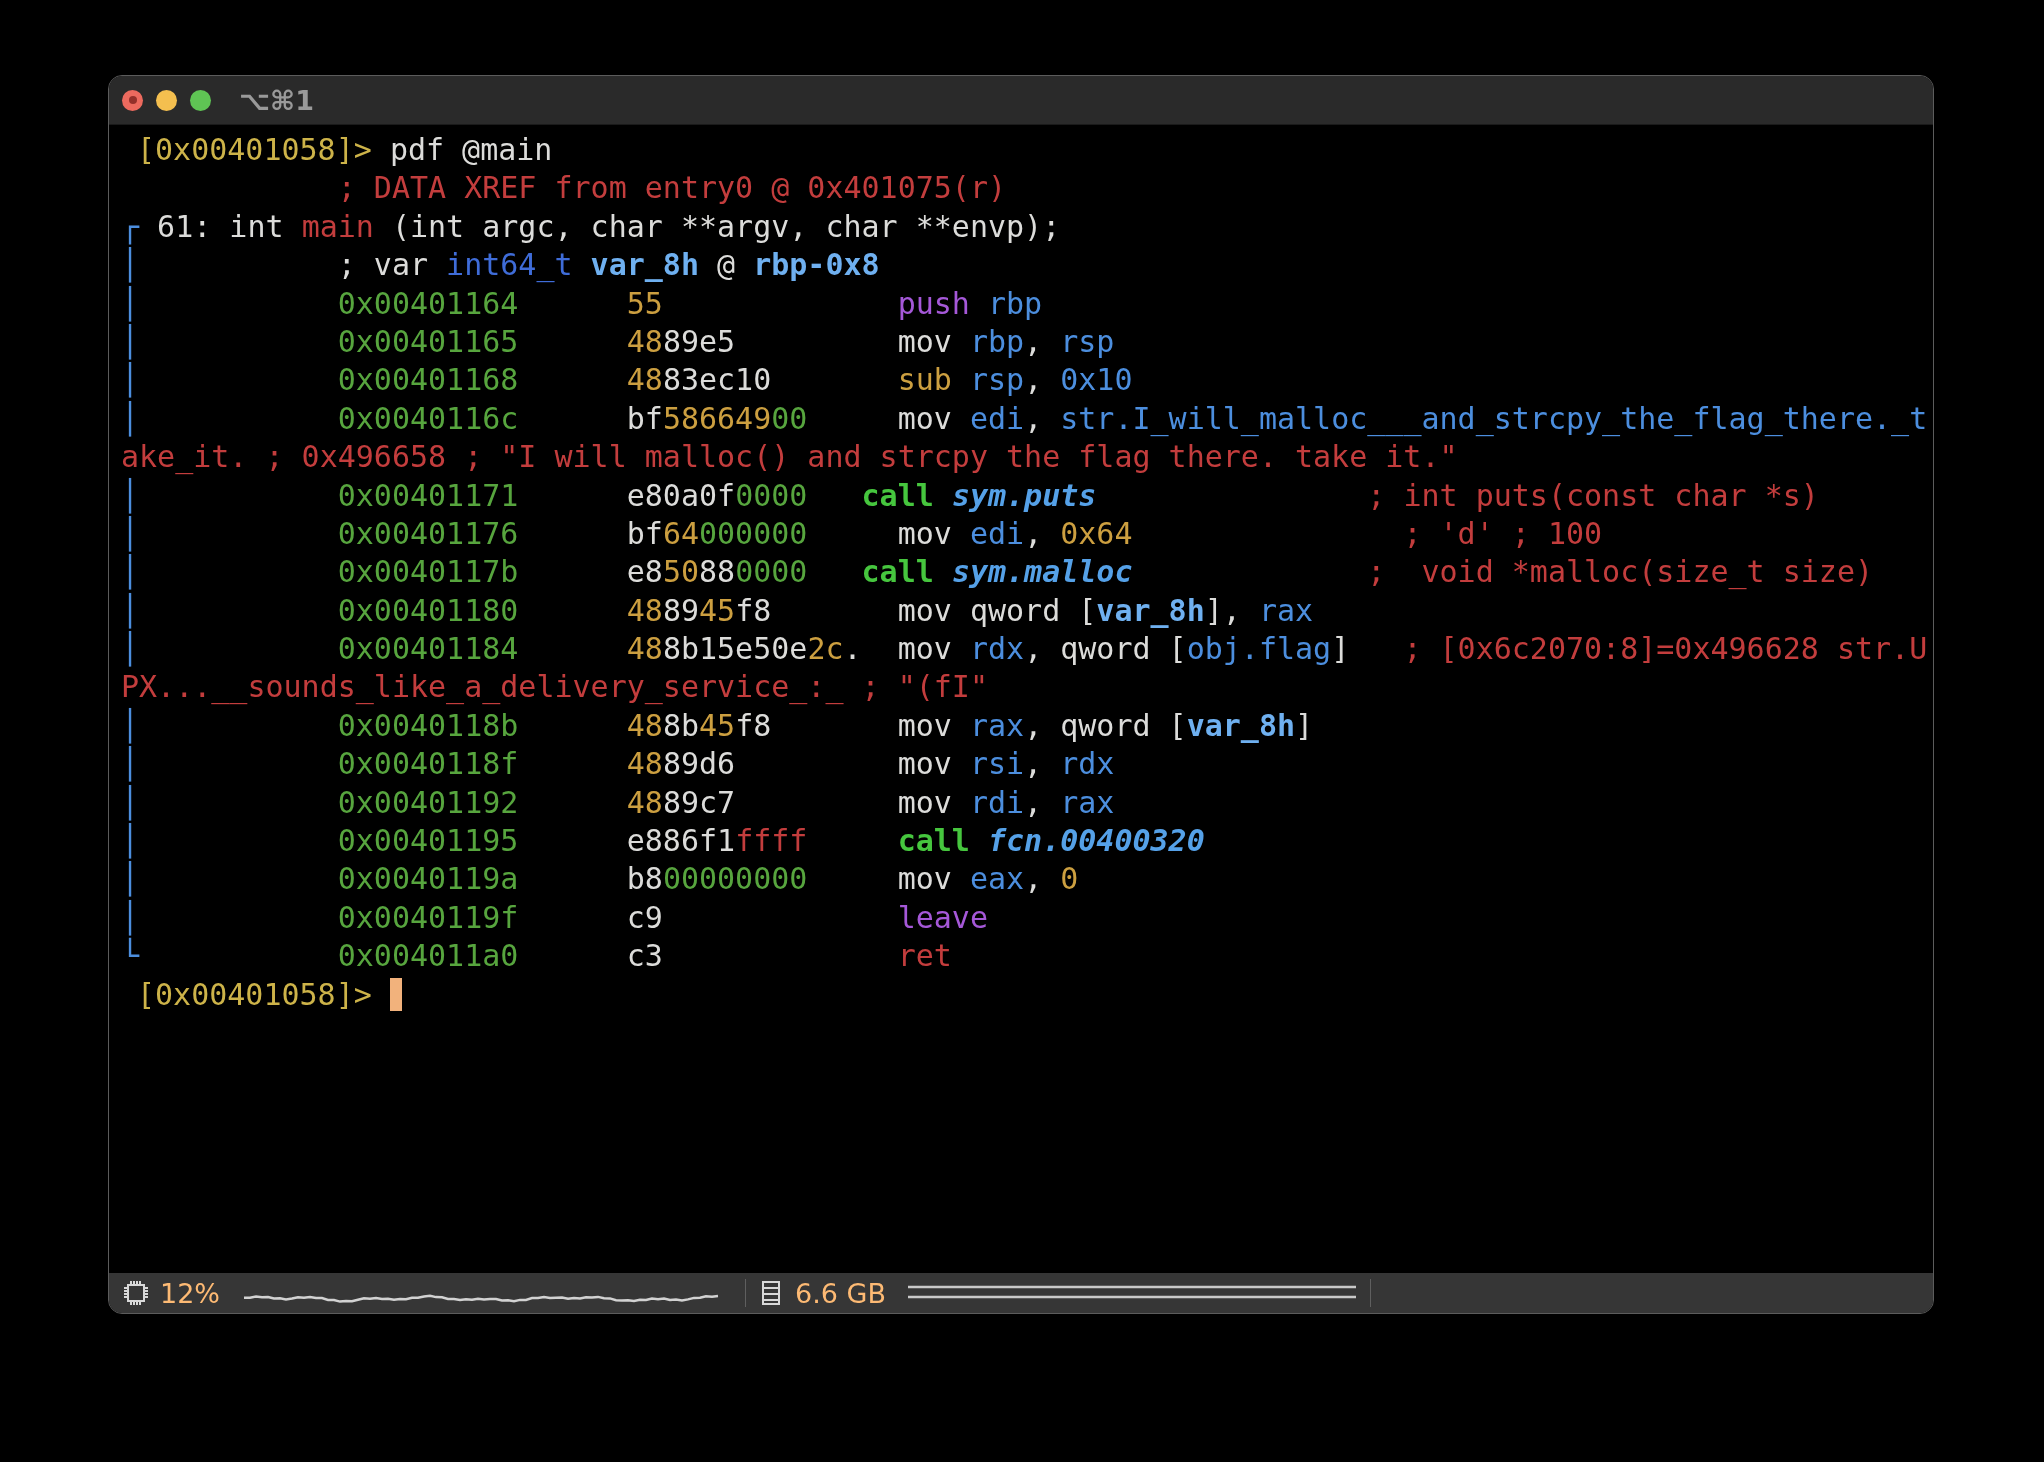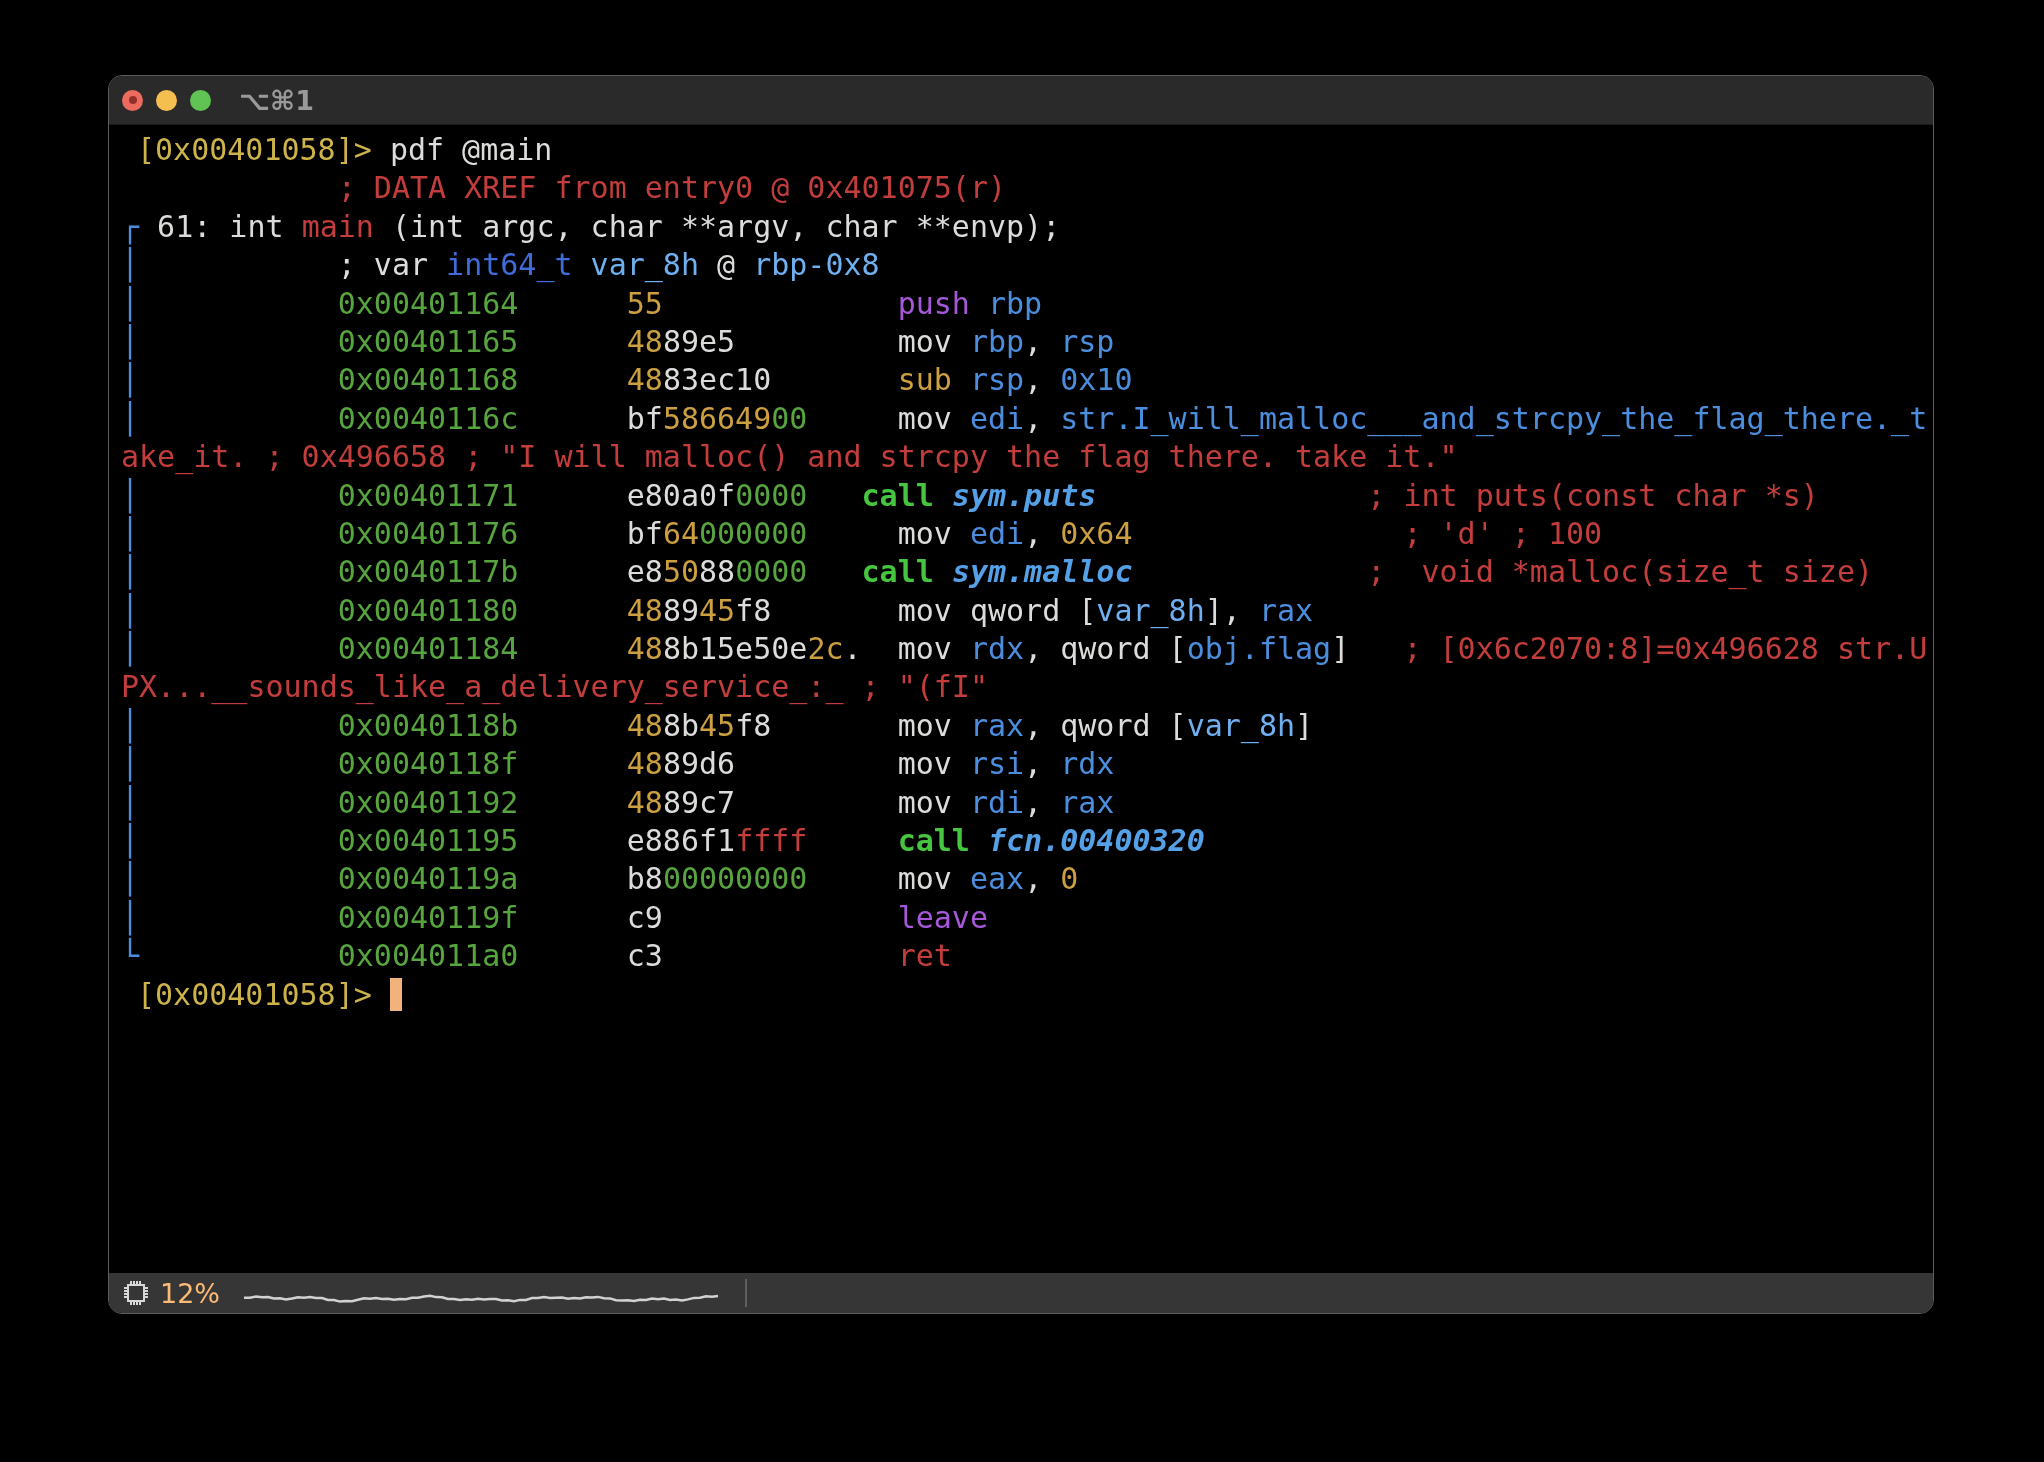--- a/index.html
+++ b/index.html
@@ -26,21 +26,21 @@
           color:var(--w,#dcdcda); }
   .tline { white-space:pre; height:38.4px; }
   .c-w  { color:var(--w,#dcdcda); }
   .c-pr { color:var(--pr,#cdb349);margin-left:16px; }
   .c-y  { color:var(--y,#cc9f40); }
   .c-r  { color:var(--r,#c33d3d); }
   .c-g  { color:var(--g,#57a53e); }
   .c-G  { color:var(--G,#46c63e); font-weight:bold;margin-top:28px; }
   .c-b  { color:var(--b,#4c8ede); }
   .c-B  { color:var(--B,#55a1e8); font-weight:bold;font-style:italic; }
-  .c-lb { color:var(--lb,#6fb0f0); }
+  .c-lb { color:var(--lb,#6fb0f0);font-weight:bold; }
   .c-db { color:var(--db,#3f6cd8); }
   .c-m  { color:var(--m,#a558d8); }
   .cursor { display:inline-block; width:12px; height:33px; background:var(--cursor,#f2b27c);
             vertical-align:-6px; }
   .statusbar { flex:0 0 40px; background:var(--statusbar-bg,#363636); display:flex;
                align-items:center; color:#fdba74; font-size:27px; font-weight:500; }
   .sb-section { display:flex; align-items:center; height:100%; }
   .sb-cpu { flex:0 0 624px; padding-left:12px; }
   .sb-mem { flex:0 0 614px; padding-left:10px; }
   .sb-net { flex:1 1 auto; padding-left:10px; padding-right:16px; }
@@ -78,17 +78,29 @@
             <rect x="7" y="7" width="16" height="16"></rect>
             <path d="M10 7V3 M13 7V3 M16 7V3 M19 7V3 M10 23v4 M13 23v4 M16 23v4 M19 23v4 M7 10H3 M7 13H3 M7 16H3 M7 19H3 M23 10h4 M23 13h4 M23 16h4 M23 19h4"></path>
           </g>
         </svg>
         <span class="sb-label">12%</span>
         <svg class="spark" id="cpu-spark" width="480" height="30" viewBox="0 0 480 30">
           <polyline id="cpu-line" fill="none" stroke="#d2d2d2" stroke-width="2.5" points="2,19.8 8,19.8 14,18.5 20,19.3 26,19.0 32,20.5 38,20.3 44,21.4 50,20.5 56,19.3 62,19.8 68,18.9 74,20.1 80,20.1 86,21.9 92,22.1 98,23.6 104,22.9 110,23.3 116,21.8 122,20.3 128,20.7 134,19.9 140,21.1 146,20.7 152,21.8 158,20.9 164,21.2 170,19.7 176,19.7 182,18.5 188,17.7 194,19.1 200,19.2 206,21.0 212,21.0 218,22.1 224,21.3 230,21.8 236,20.7 242,21.5 248,21.1 254,21.0 260,22.5 266,22.3 272,23.2 278,21.9 284,21.9 290,20.1 296,20.1 302,19.0 308,20.0 314,19.7 320,19.5 326,20.7 332,19.9 338,20.4 344,19.2 350,19.6 356,18.9 362,20.2 368,20.4 374,22.3 380,22.4 386,22.2 392,22.9 398,21.7 404,21.9 410,20.6 416,21.2 422,20.6 428,21.9 434,21.5 440,22.5 446,21.4 452,19.9 458,19.8 464,18.3 470,18.7 476,18.1"></polyline>
         </svg>
       </div>
       <div class="sb-sep"></div>
+      <div class="sb-section sb-mem">
+        <svg class="sb-icon" width="30" height="30" viewBox="0 0 30 30">
+          <g stroke="#d8d8d8" stroke-width="2" fill="none">
+            <rect x="7" y="4" width="16" height="22"></rect>
+            <path d="M7 10h16 M7 16h16 M7 22h16"></path>
+          </g>
+        </svg>
+        <span class="sb-label">6.6 GB</span>
+        <svg class="mem-graph" width="452" height="30" viewBox="0 0 452 30">
+          <path d="M2 9H450 M2 19H450" stroke="#c9c9c9" stroke-width="2.5" fill="none"></path>
+        </svg>
+      </div>
       <div class="sb-sep"></div>
     </div>
 
   </div>
 </div>
 
 </body></html>

